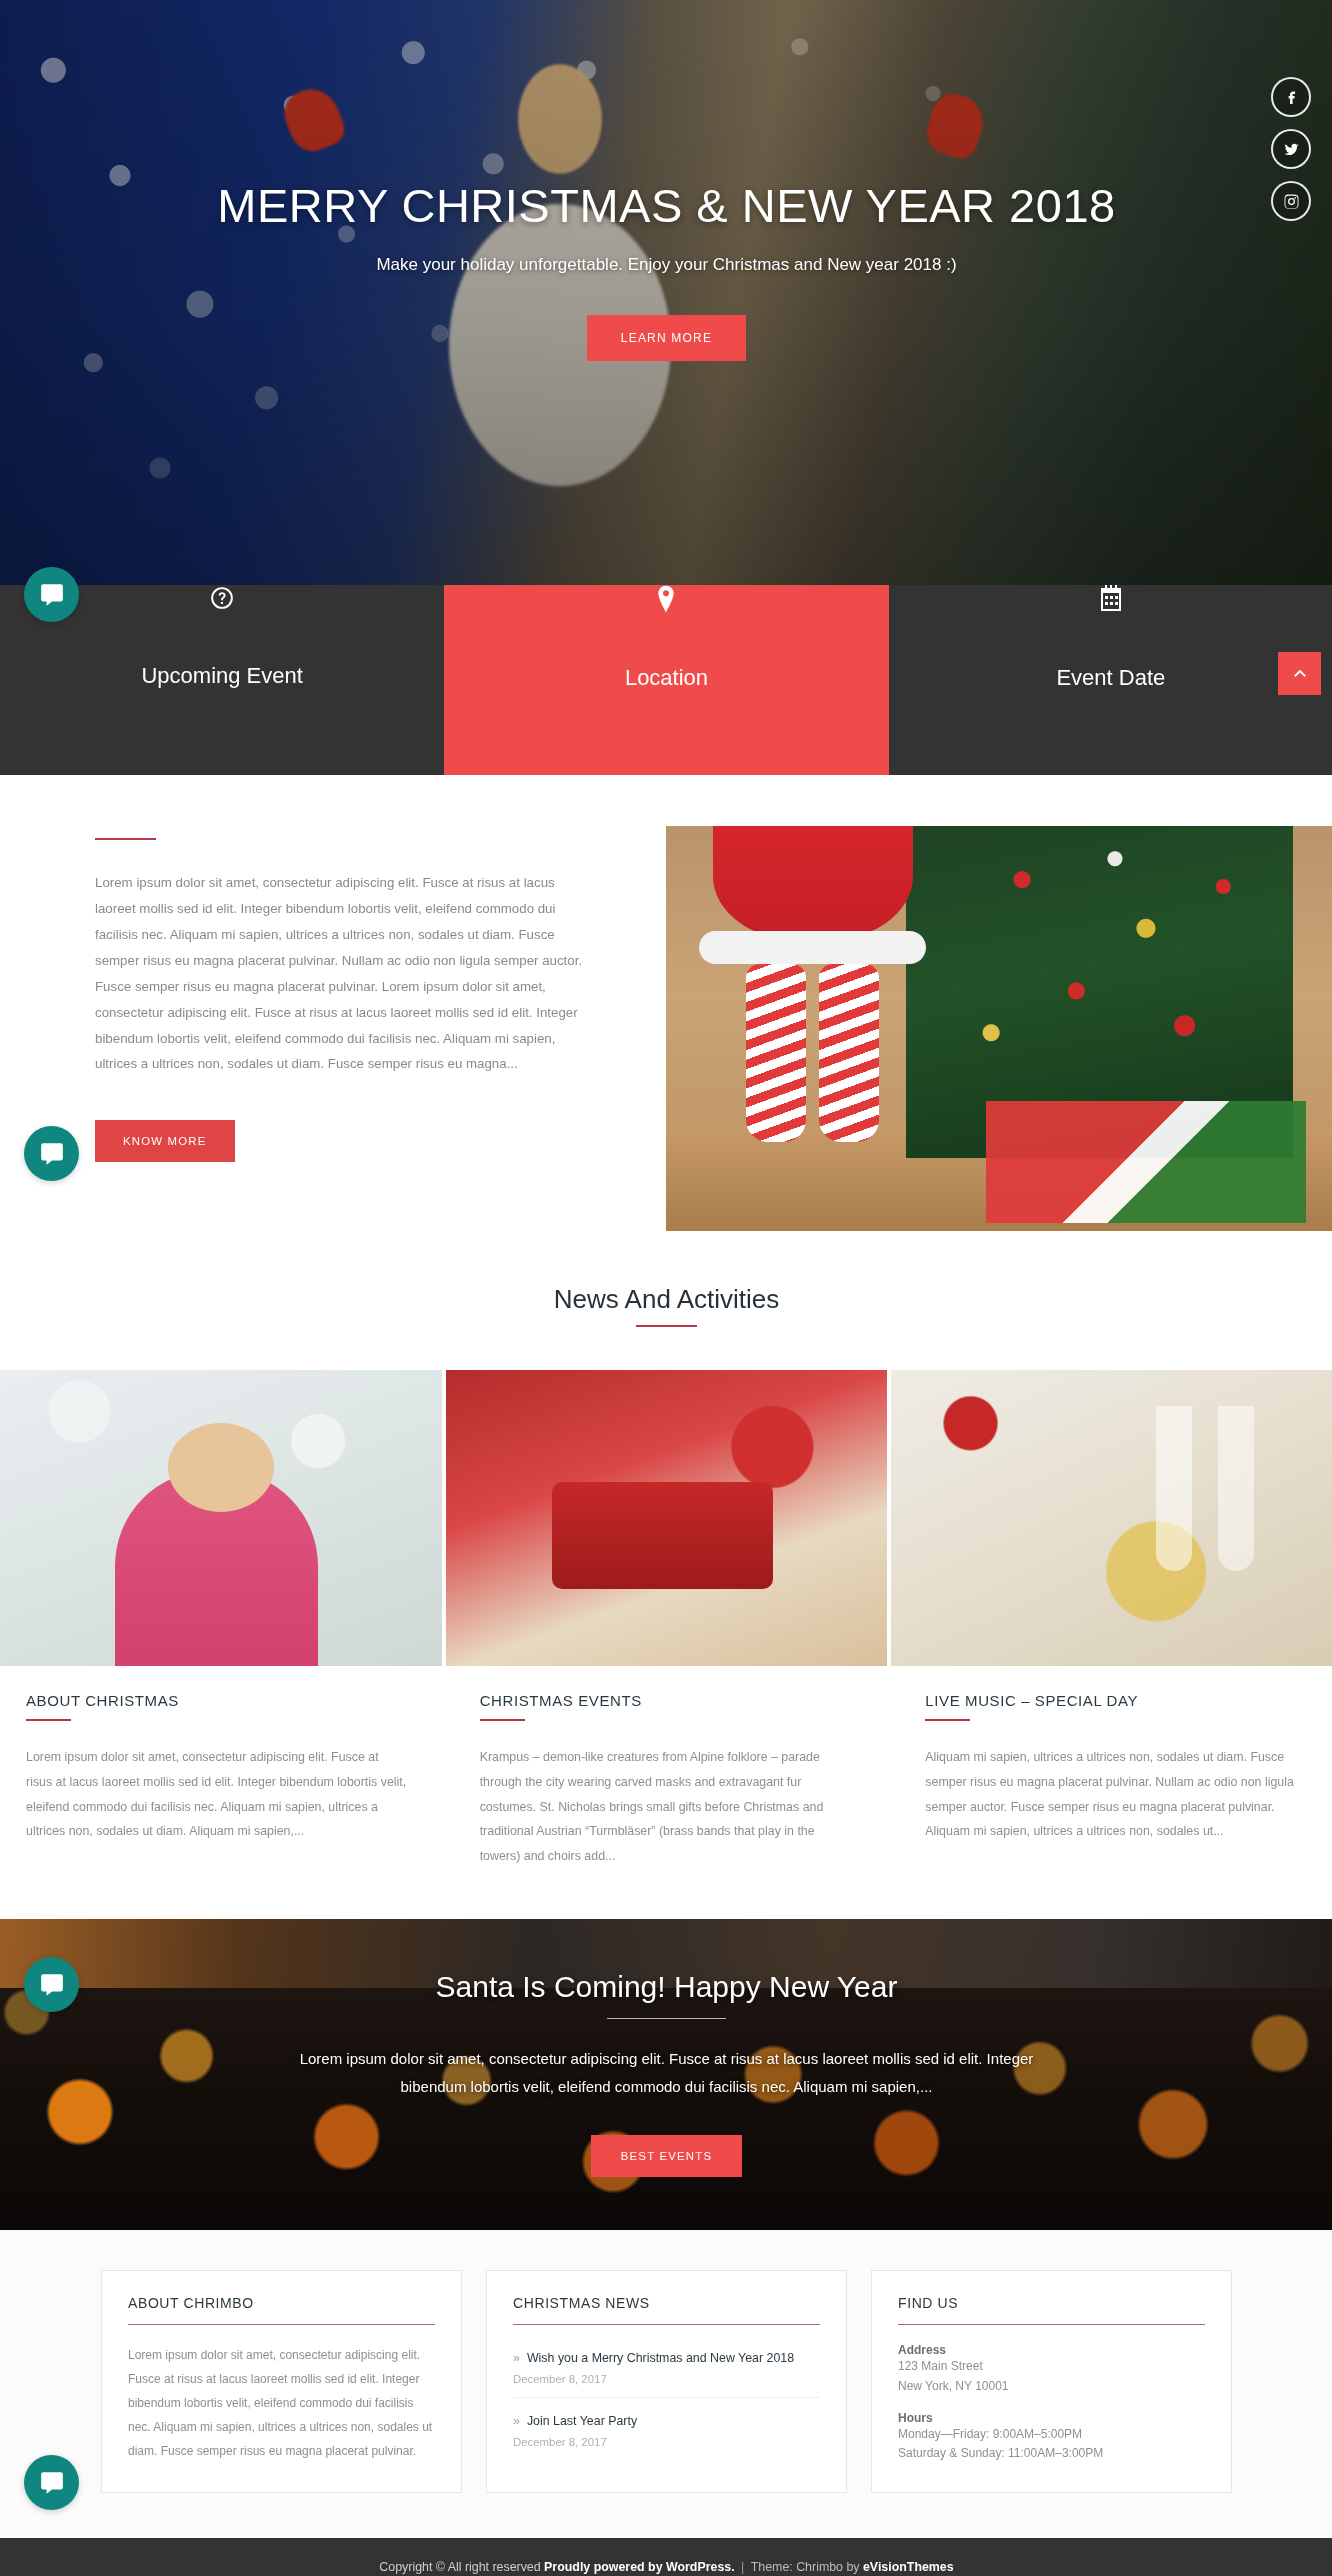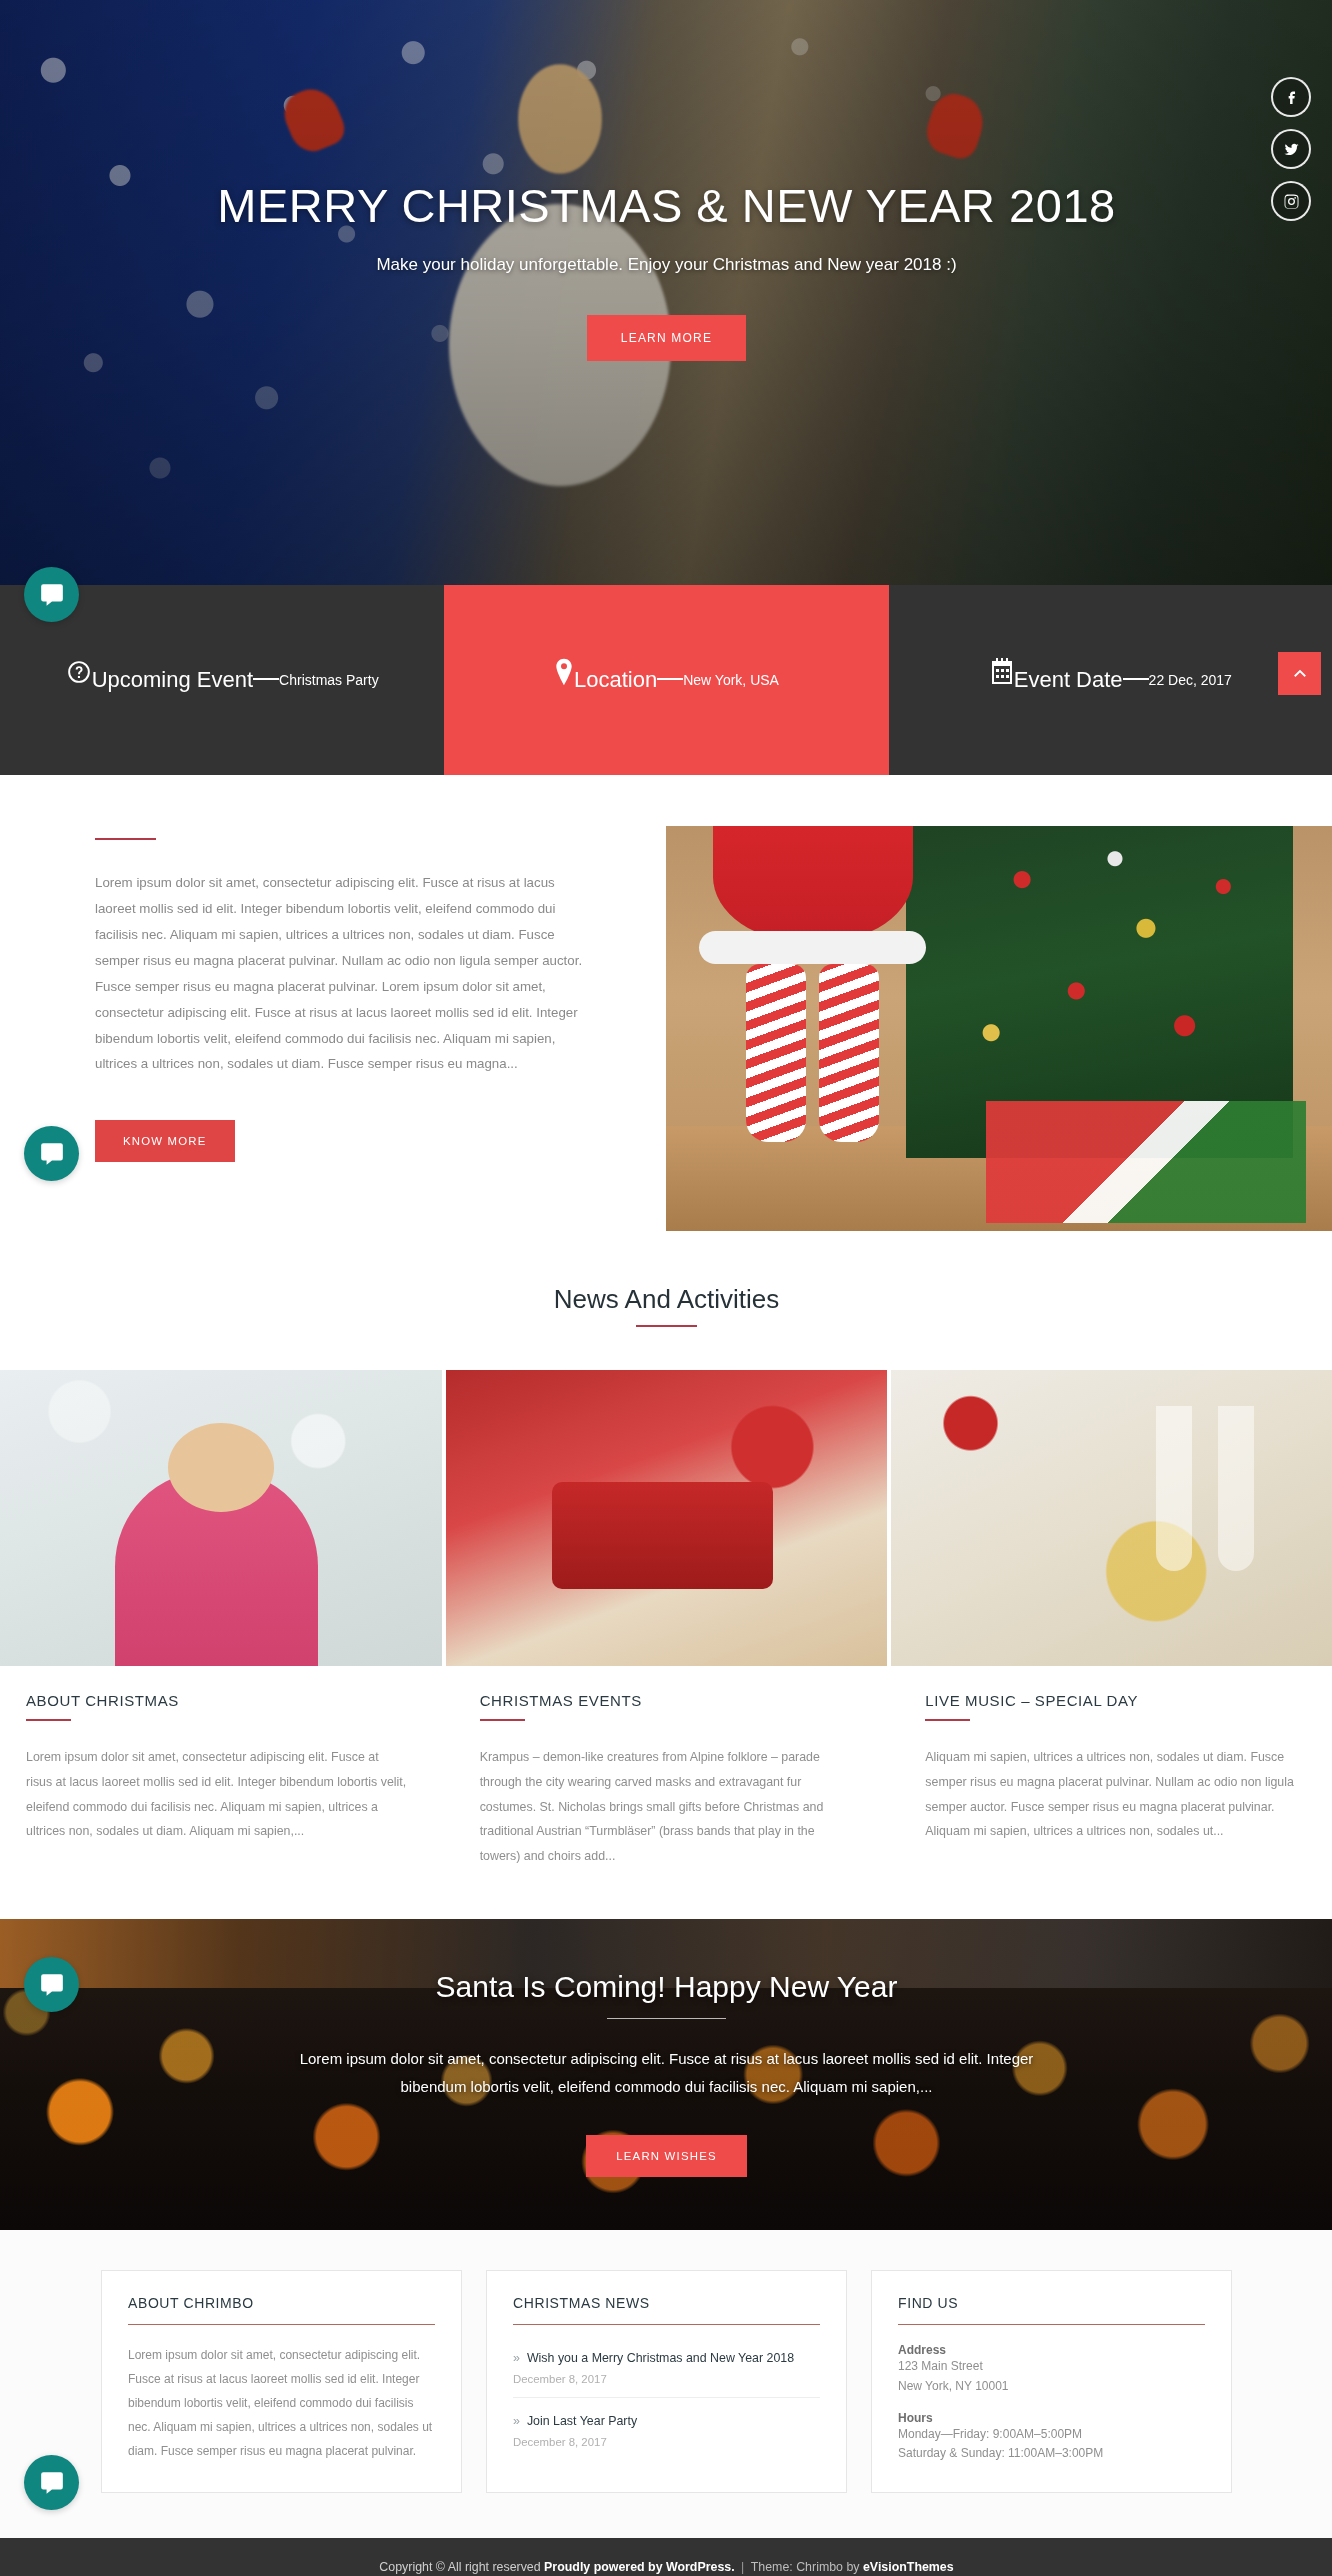--- a/index.html
+++ b/index.html
@@ -109,24 +109,25 @@
   .infobar {
     display: flex;
     height: 190px;
     position: relative;
   }
   .info-col {
     flex: 1;
     background: #333333;
     color: #fff;
     display: flex;
-    flex-direction: row;
+    flex-direction: column;
     align-items: center;
-    justify-content: center;
+    justify-content: flex-start;
     cursor: pointer;
+    gap: 36px;
   }
   .info-col.active { background: #ef4b4b; }
   .info-icon { height: 30px; margin-bottom: 16px; display: flex; align-items: center; }
   .info-icon svg { fill: #fff; }
   .info-title { font-size: 22px; font-weight: 400; }
   .info-rule { width: 26px; height: 2px; background: #fff; margin: 14px 0 16px; }
   .info-value { font-size: 14px; }
 
   .scroll-top {
     position: absolute;
@@ -559,21 +560,21 @@
   </div>
 </section>
 
 <section class="cta">
   <div class="cta-bg"></div>
   <div class="cta-top-strip"></div>
   <div class="cta-inner">
     <h2 class="cta-title">Santa Is Coming! Happy New Year</h2>
     <div class="cta-rule"></div>
     <p class="cta-text">Lorem ipsum dolor sit amet, consectetur adipiscing elit. Fusce at risus at lacus laoreet mollis sed id elit. Integer bibendum lobortis velit, eleifend commodo dui facilisis nec. Aliquam mi sapien,...</p>
-    <button class="cta-btn">LEARN WISHES</button>
+    <button class="cta-btn">BEST EVENTS</button>
   </div>
 </section>
 
 <footer class="footer">
   <div class="footer-grid">
 
     <div class="widget">
       <h3>ABOUT CHRIMBO</h3>
       <div class="widget-rule"></div>
       <p>Lorem ipsum dolor sit amet, consectetur adipiscing elit. Fusce at risus at lacus laoreet mollis sed id elit. Integer bibendum lobortis velit, eleifend commodo dui facilisis nec. Aliquam mi sapien, ultrices a ultrices non, sodales ut diam. Fusce semper risus eu magna placerat pulvinar.</p>

